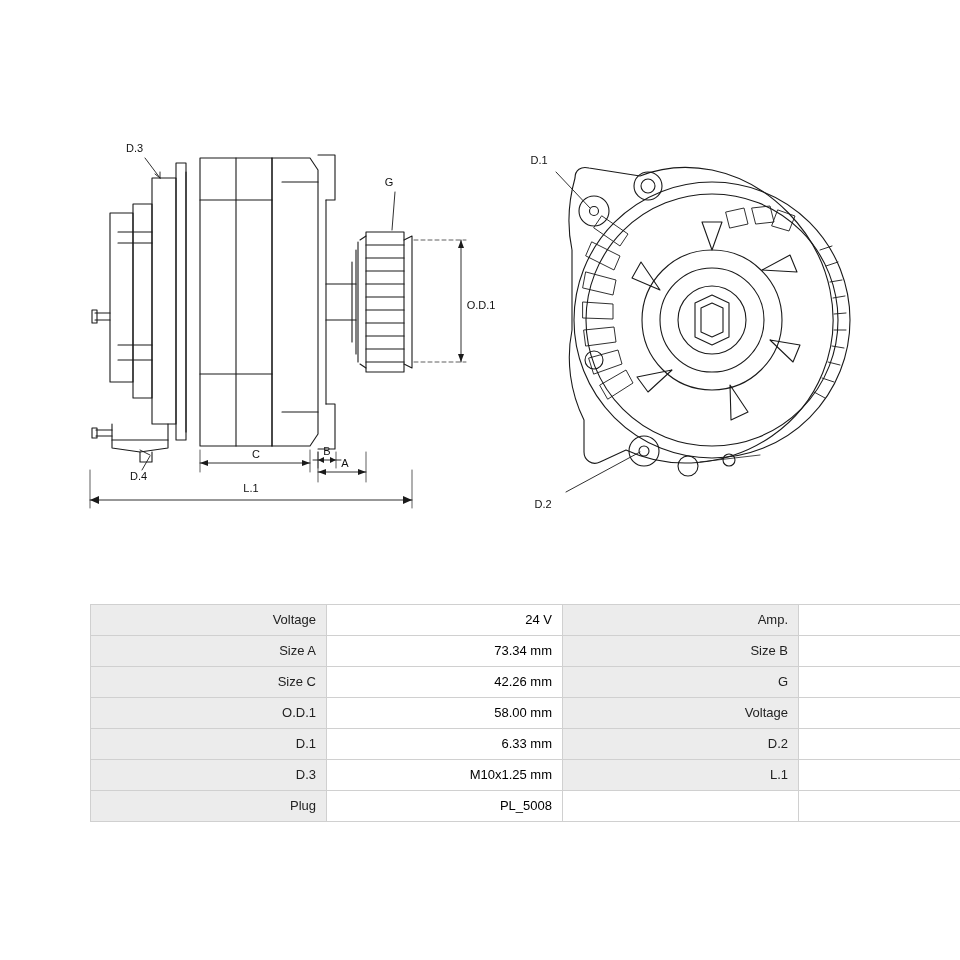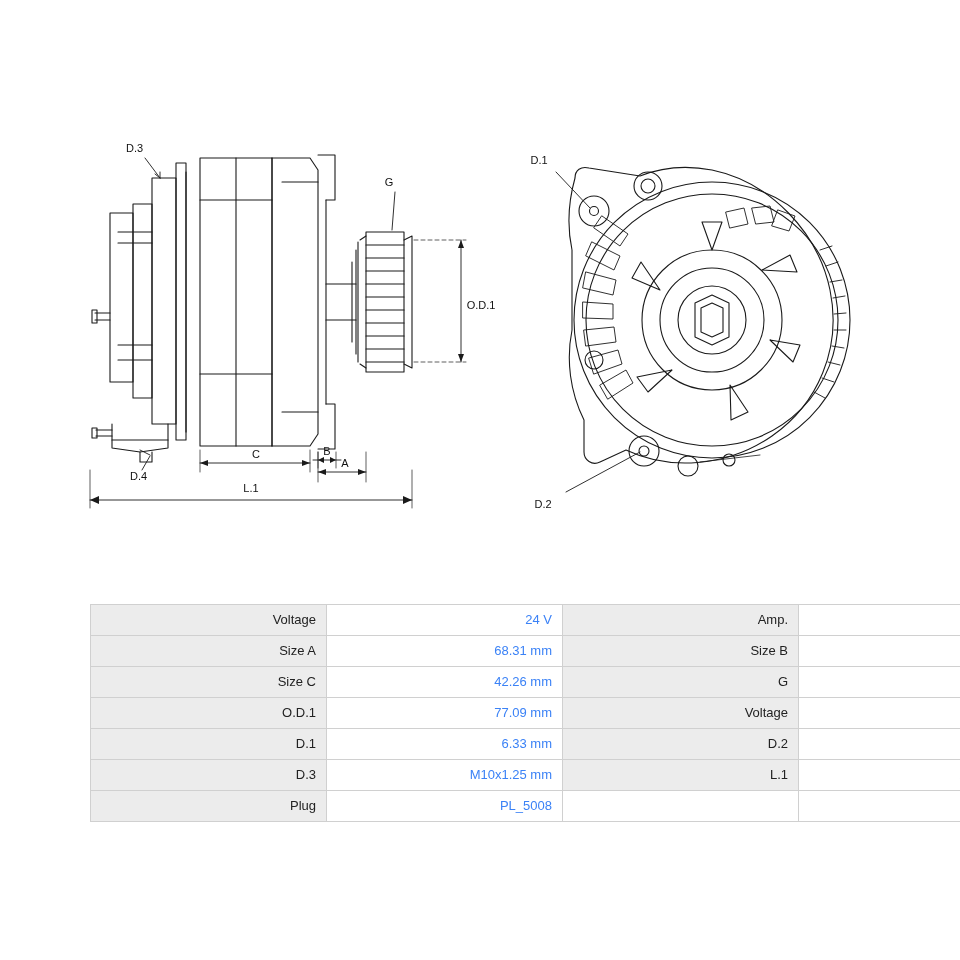--- a/index.html
+++ b/index.html
@@ -54,21 +54,21 @@
   }
   td.label-cell {
     background: #ececec;
     text-align: right;
     color: #222;
     width: 215px;
   }
   td.value-cell {
     background: #ffffff;
     text-align: right;
-    color: #3b82f6;
+    color: #000000;
     width: 215px;
   }
   td.empty-cell {
     background: #ffffff;
   }
   .lbl {
     font-size: 11px;
     fill: #111;
     font-family: "Liberation Sans", sans-serif;
   }
@@ -280,33 +280,33 @@
     <table class="spec-table">
       <tbody>
         <tr>
           <td class="label-cell">Voltage</td>
           <td class="value-cell">24 V</td>
           <td class="label-cell">Amp.</td>
           <td class="value-cell">130 A</td>
         </tr>
         <tr>
           <td class="label-cell">Size A</td>
-          <td class="value-cell">68.31 mm</td>
+          <td class="value-cell">73.34 mm</td>
           <td class="label-cell">Size B</td>
           <td class="value-cell">27.00 mm</td>
         </tr>
         <tr>
           <td class="label-cell">Size C</td>
           <td class="value-cell">42.26 mm</td>
           <td class="label-cell">G</td>
           <td class="value-cell">8 qty.</td>
         </tr>
         <tr>
           <td class="label-cell">O.D.1</td>
-          <td class="value-cell">77.09 mm</td>
+          <td class="value-cell">58.00 mm</td>
           <td class="label-cell">Voltage</td>
           <td class="value-cell">AP</td>
         </tr>
         <tr>
           <td class="label-cell">D.1</td>
           <td class="value-cell">6.33 mm</td>
           <td class="label-cell">D.2</td>
           <td class="value-cell">10.00 mm</td>
         </tr>
         <tr>

